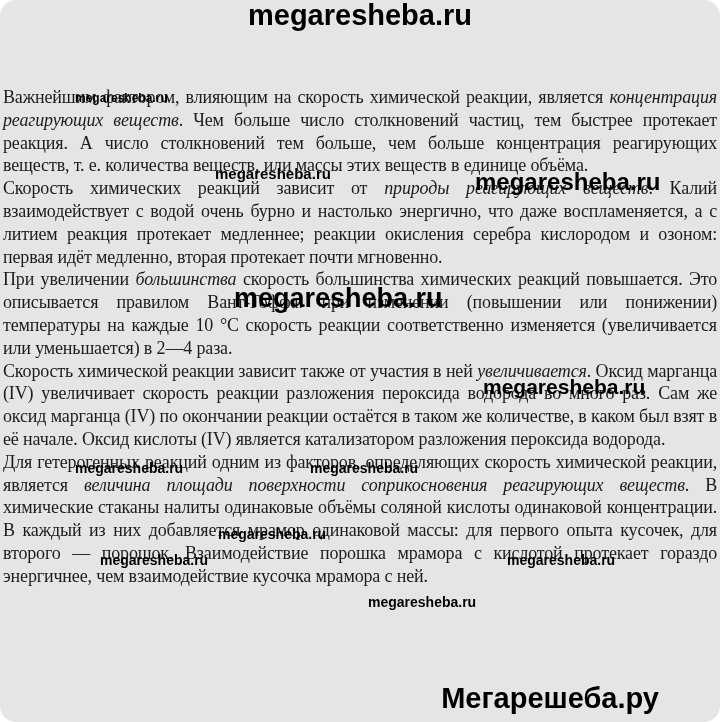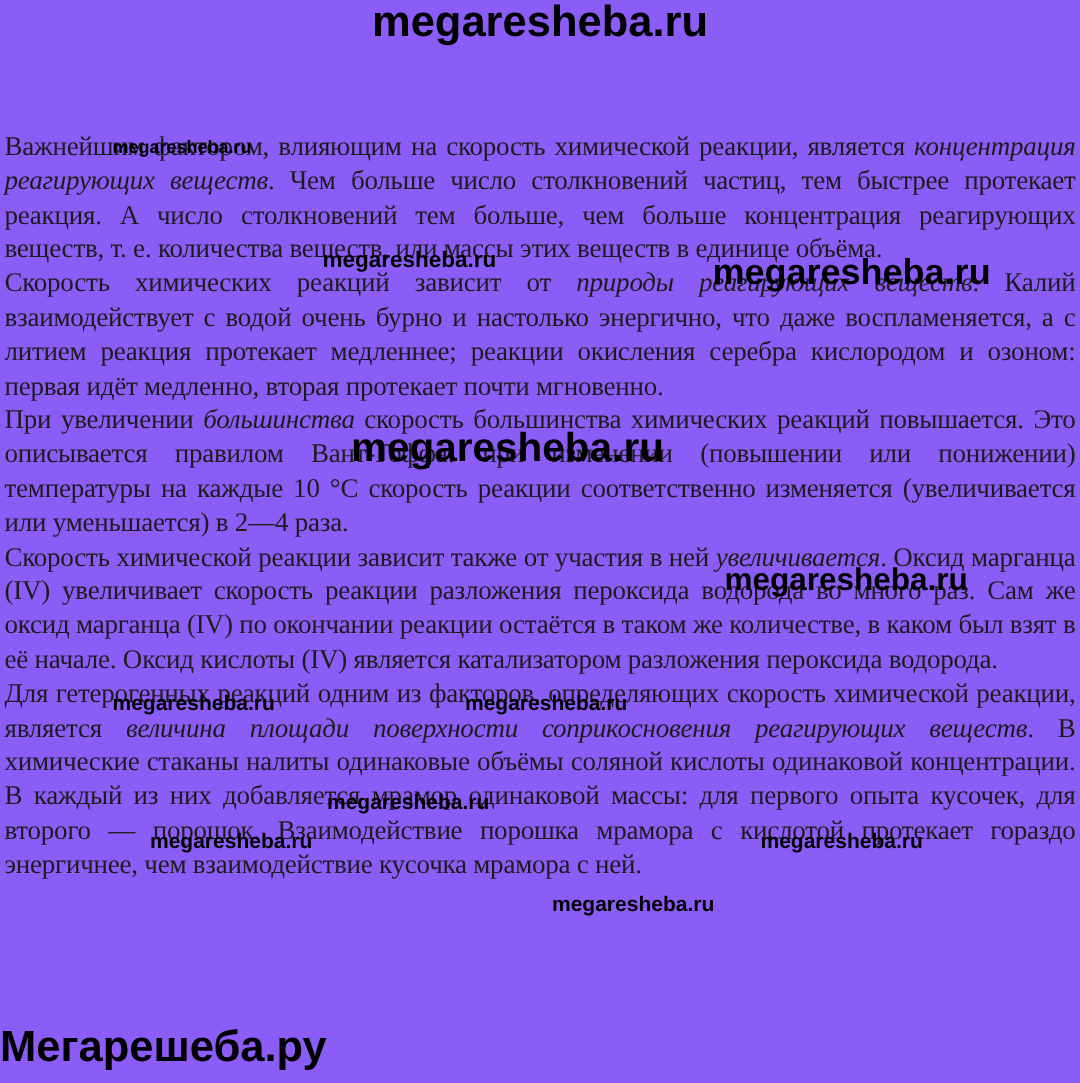--- a/index.html
+++ b/index.html
@@ -1,23 +1,24 @@
 <!DOCTYPE html>
 <html lang="ru"><head>
 <meta charset="utf-8">
 <style>
   html, body { margin: 0; padding: 0; background: #ffffff; }
   .page {
     position: relative;
     width: 720px;
     height: 722px;
-    background: #8b5cf6;
+    background: #e5e5e5;
     overflow: hidden;
     font-family: "Liberation Serif", "DejaVu Serif", serif;
     color: #1c1c1c;
+    border-radius: 16px;
   }
   .header-brand {
     position: absolute;
     top: -2px; left: 0;
     width: 720px;
     text-align: center;
     font-family: "Liberation Sans", "DejaVu Sans", sans-serif;
     font-weight: 700;
     font-size: 29px;
     line-height: 34px;
@@ -50,21 +51,21 @@
     font-family: "Liberation Sans", "DejaVu Sans", sans-serif;
     font-weight: 700;
     line-height: 1;
     color: #000000;
     white-space: nowrap;
   }
   .footer-brand {
     position: absolute;
     top: 682px; left: 0;
     width: 659px;
-    text-align: left;
+    text-align: right;
     font-family: "Liberation Sans", "DejaVu Sans", sans-serif;
     font-weight: 700;
     font-size: 29px;
     line-height: 32px;
     color: #000000;
   }
 </style>
 </head>
 <body>
 

